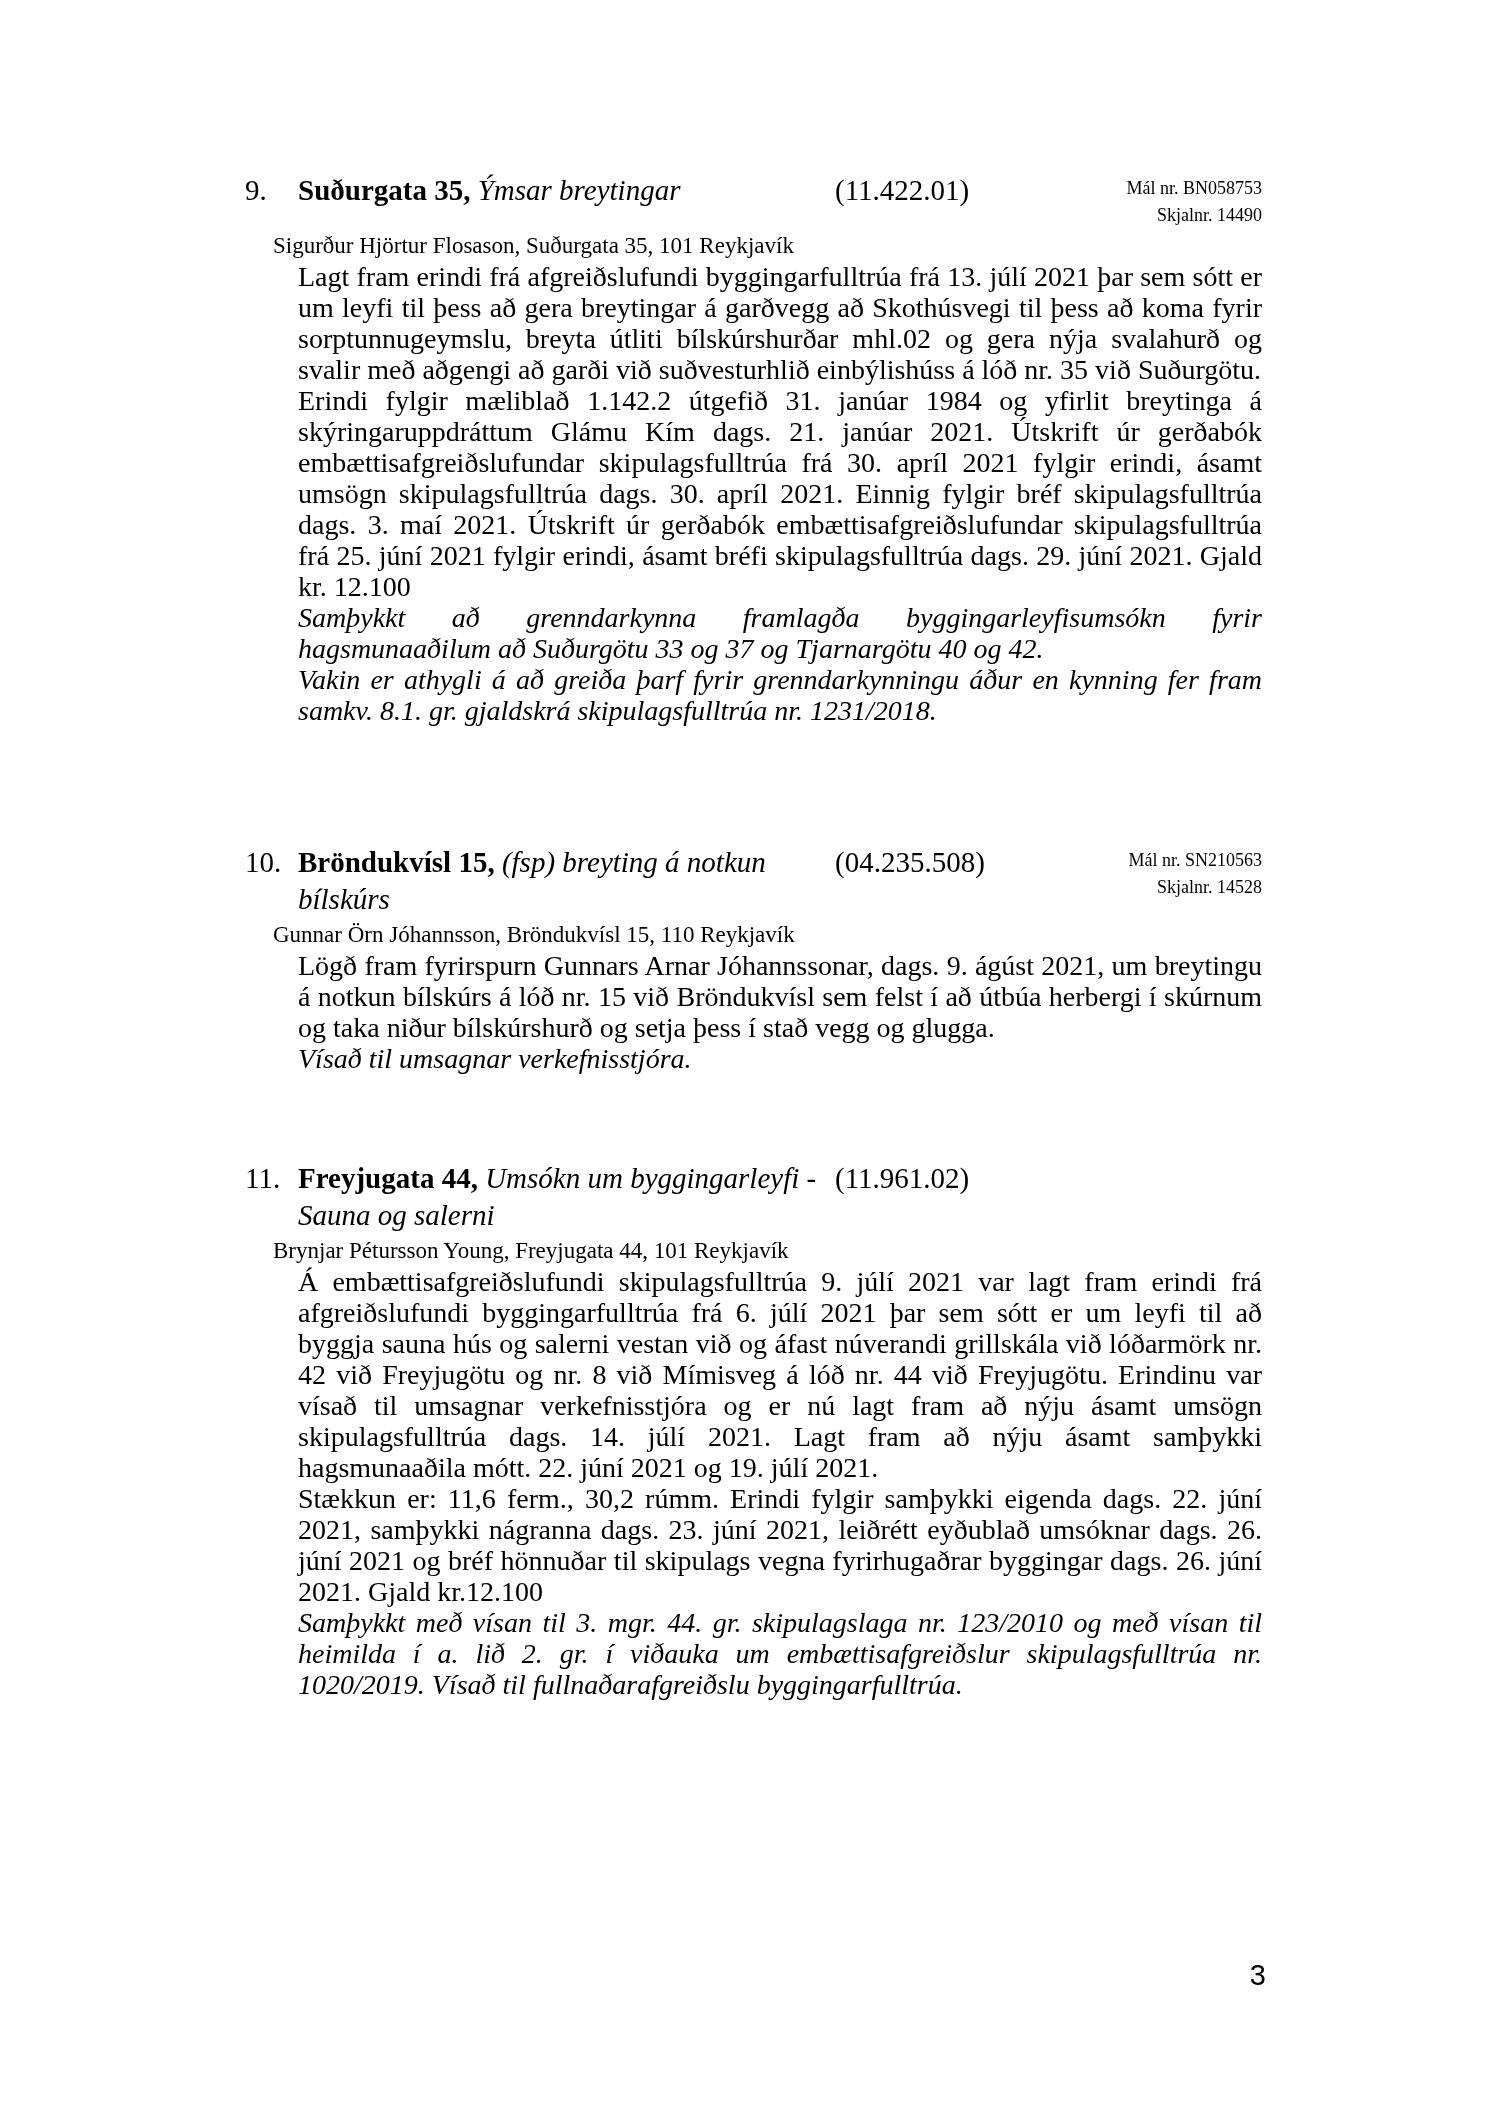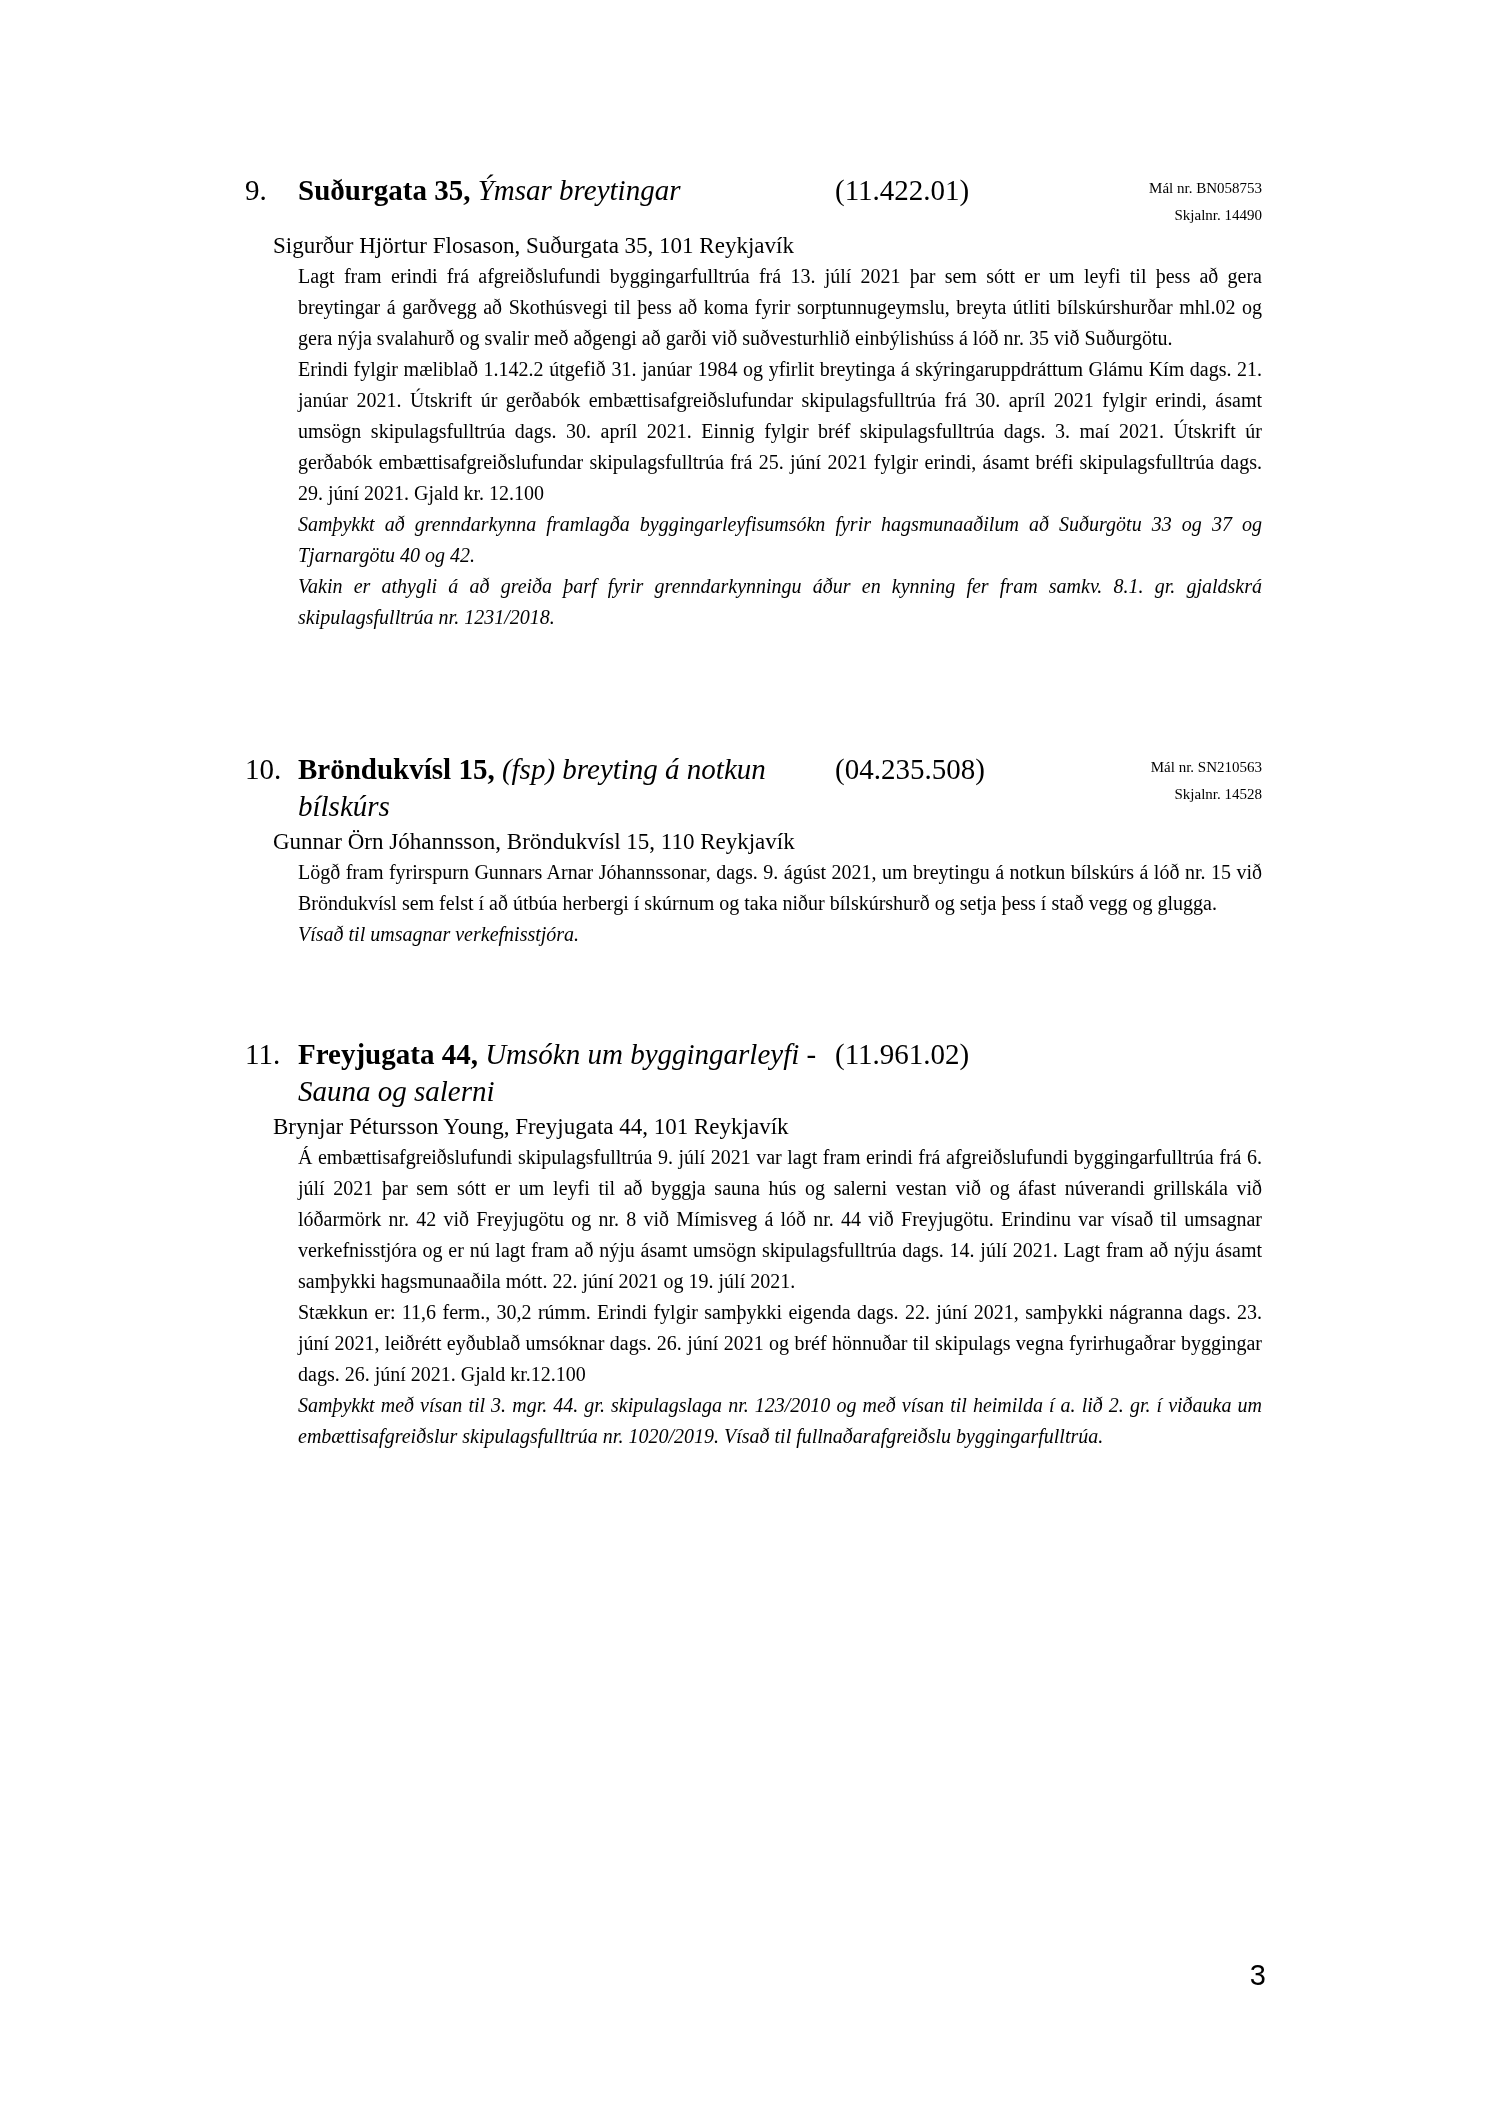--- a/index.html
+++ b/index.html
@@ -29,39 +29,39 @@
     align-items: flex-start;
     font-size: 29px;
     line-height: 37px;
   }
   .num   { flex: 0 0 53px; }
   .titles{ flex: 0 0 537px; }
   .code  { flex: 0 0 182px; }
   .meta  {
     flex: 1 1 auto;
     text-align: right;
-    font-size: 15px;
+    font-size: 18px;
     line-height: 27px;
     padding-top: 3px;
     white-space: nowrap;
   }
   .addr { font-weight: bold; }
   .subject { font-style: italic; }
   .subject2 { font-style: italic; display: block; }
 
   .applicant {
     margin-left: 28px;
     font-size: 23px;
     line-height: 28px;
     margin-top: 3px;
   }
   .body-block {
     margin-left: 53px;
     width: 964px;
-    font-size: 20px;
+    font-size: 28px;
     line-height: 31px;
     text-align: justify;
     margin-top: 1px;
   }
   .body-block p { text-align: justify; }
   .body-block p.decision { font-style: italic; }
 
   .page-number {
     position: absolute;
     top: 1958px;

